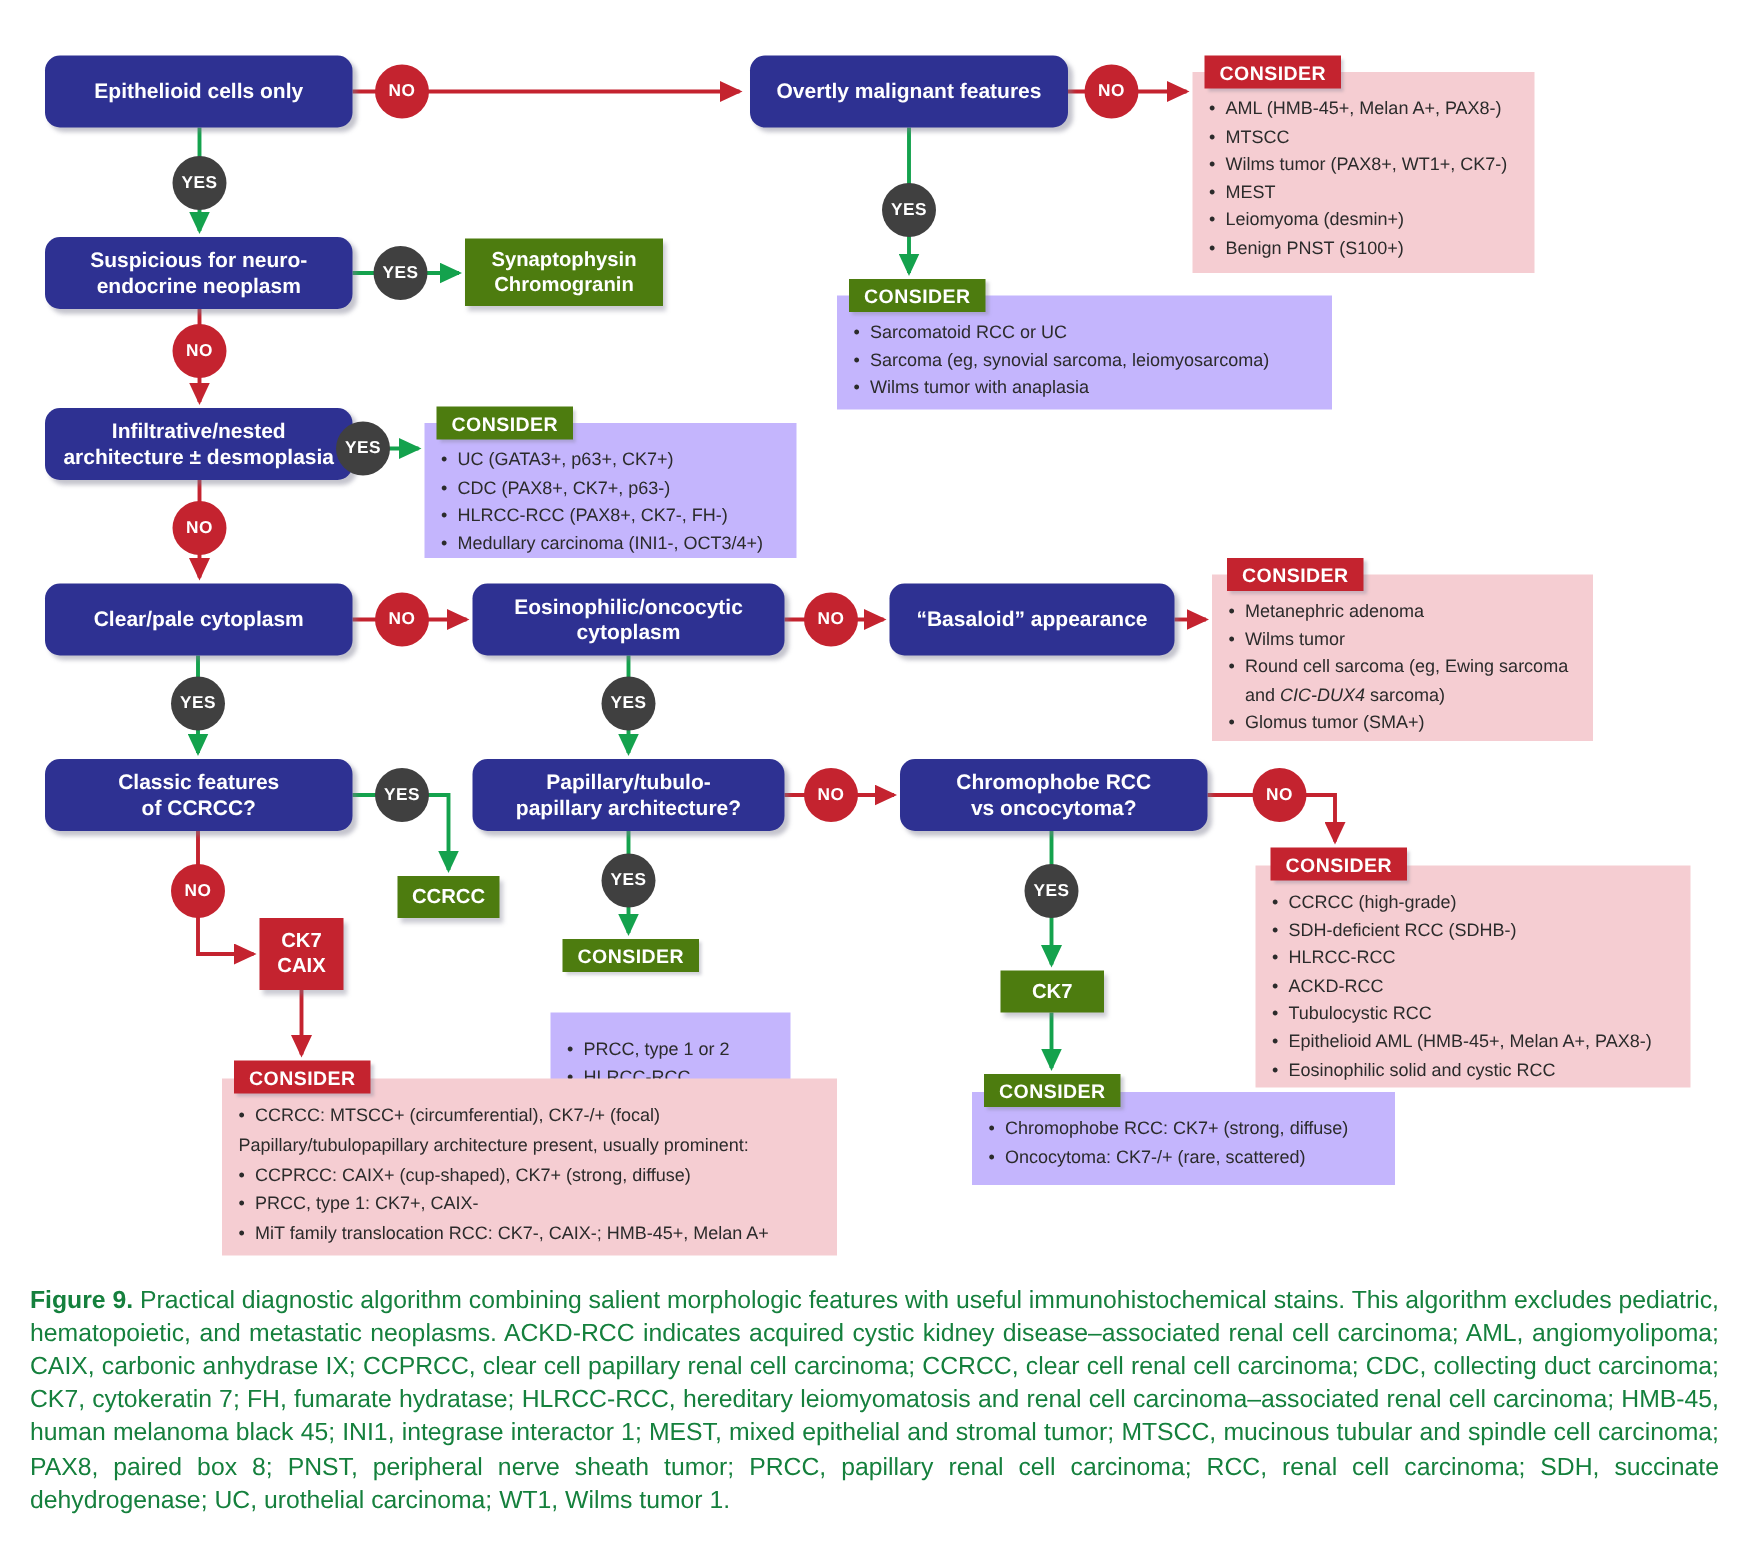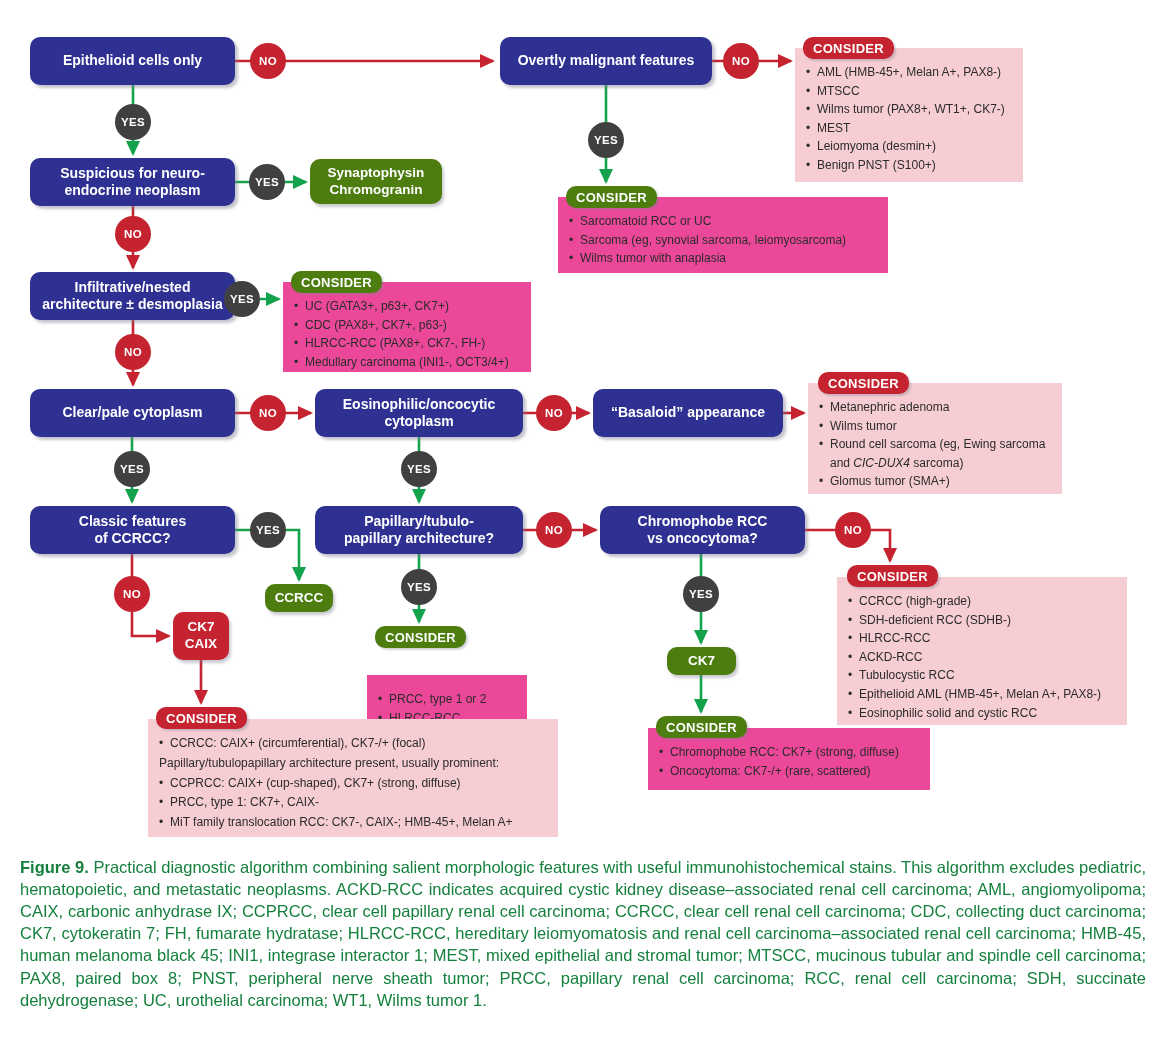--- a/index.html
+++ b/index.html
@@ -11,29 +11,29 @@
         justify-content:center;text-align:center;white-space:pre-line;
         box-shadow:3px 3px 3px rgba(125,125,145,.45);padding:2px 6px;box-sizing:border-box;}
   .nowrap{white-space:nowrap;}
   .pill{position:absolute;z-index:3;width:36px;height:36px;border-radius:50%;color:#fff;
         font-weight:bold;font-size:11.5px;letter-spacing:.3px;display:flex;align-items:center;
         justify-content:center;}
   .pill.red{background:#C4232F}
   .pill.green{background:#404040}
   .chip{position:absolute;z-index:3;color:#fff;font-weight:bold;display:flex;
         flex-direction:column;align-items:center;justify-content:center;text-align:left;
-        box-sizing:border-box;border-radius:10px;}
+        box-sizing:border-box;}
   .chip.green{background:#4d7c0f}
   .chip.red{background:#C4232F}
   .result{font-size:13.5px;line-height:1.25;box-shadow:2px 3px 3px rgba(125,125,145,.4);}
   .consider-chip{height:22px;padding:0 10px;font-size:13px;letter-spacing:.3px;
         box-shadow:2px 2px 2px rgba(125,125,145,.35);}
   .panel{position:absolute;z-index:0;box-sizing:border-box;padding:15px 9px 6px 9px;}
   .panel.pink{background:#F5CDD2}
-  .panel.greenbg{background:#ec4899}
+  .panel.greenbg{background:#c4b5fd}
   .p-item{position:relative;padding-left:13px;font-size:12px;line-height:1.55;color:#2b2b2b;}
   .p-item::before{content:"\2022";position:absolute;left:2px;}
   .p-item.no-bullet{padding-left:2px;}
   .p-item.no-bullet::before{content:none;}
   .panel.wide .p-item{line-height:1.65;}
   .caption{position:absolute;left:20px;top:856px;width:1126px;font-size:16.5px;
         line-height:1.34;color:#15803d;text-align:justify;z-index:2;}
   .caption b{font-weight:bold;}
 </style>
 </head>
@@ -129,21 +129,21 @@
       </div>
   </div>
   <div class="panel greenbg" style="left:648px;top:728px;width:282px;height:62px">
     <div>
         <div class="p-item">Chromophobe RCC: CK7+ (strong, diffuse)</div>
         <div class="p-item">Oncocytoma: CK7-/+ (rare, scattered)</div>
       </div>
   </div>
   <div class="panel pink wide" style="left:148px;top:719px;width:410px;height:118px">
     <div>
-        <div class="p-item">CCRCC: CAIX+ (circumferential), CK7-/+ (focal)</div>
+        <div class="p-item">CCRCC: MTSCC+ (circumferential), CK7-/+ (focal)</div>
         <div class="p-item no-bullet">Papillary/tubulopapillary architecture present, usually prominent:</div>
         <div class="p-item">CCPRCC: CAIX+ (cup-shaped), CK7+ (strong, diffuse)</div>
         <div class="p-item">PRCC, type 1: CK7+, CAIX-</div>
         <div class="p-item">MiT family translocation RCC: CK7-, CAIX-; HMB-45+, Melan A+</div>
       </div>
   </div>
 
   <div class="chip red consider-chip" style="left:803px;top:37px">CONSIDER</div>
   <div class="chip green consider-chip" style="left:566px;top:186px">CONSIDER</div>
   <div class="chip green consider-chip" style="left:291px;top:271px">CONSIDER</div>

